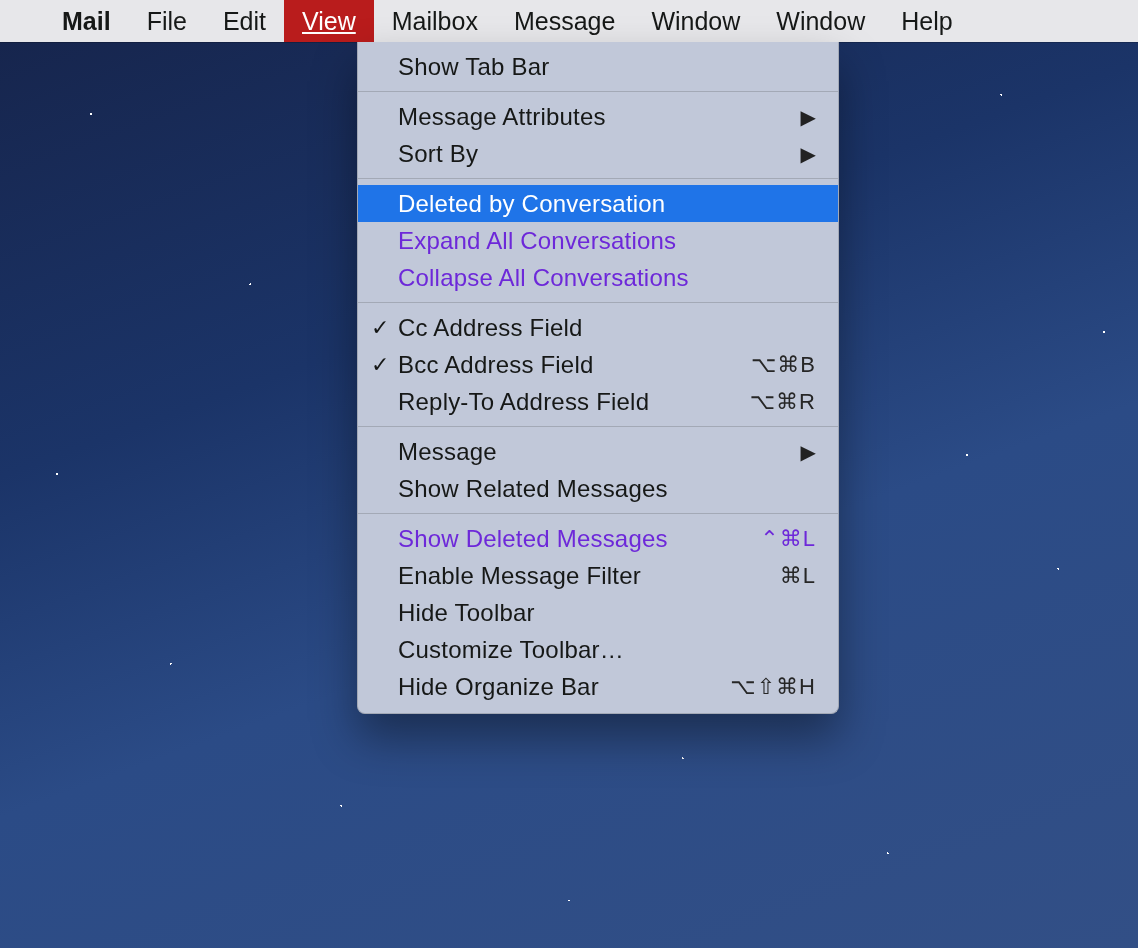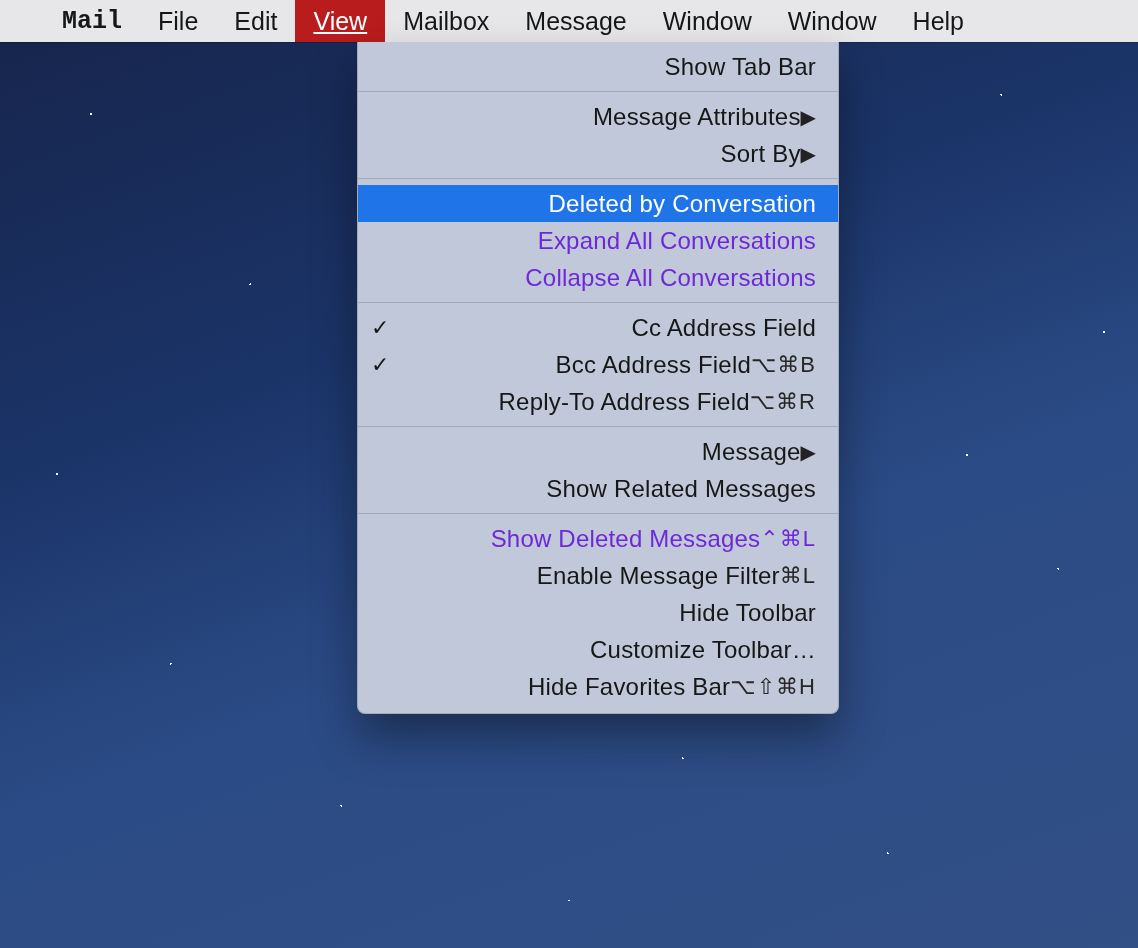--- a/index.html
+++ b/index.html
@@ -24,27 +24,27 @@
       radial-gradient(2px 2px at 97% 35%,#fff 0 1px,transparent 1px),
       radial-gradient(2px 2px at 85% 48%,#fff 0 1px,transparent 1px),
       radial-gradient(2px 2px at 50% 95%,#fff 0 1px,transparent 1px),
       linear-gradient(160deg,#16244b 0%,#1b3468 35%,#2b4b86 60%,#324f86 100%);}
   
   .menubar{position:absolute;top:0;left:0;right:0;height:42px;
     background:#e7e7ea;display:flex;align-items:stretch;
     box-shadow:0 1px 0 rgba(0,0,0,.18);}
   .apple{display:flex;align-items:center;padding:0 22px;font-size:26px;}
   .menubar-item{display:flex;align-items:center;padding:0 18px;font-size:25px;}
-  .menubar-item.bold{font-weight:700;font-family:Liberation Mono, monospace;}
+  .menubar-item.bold{font-weight:700;}
   .menubar-item.open{background:#b91c1c;color:#fff;text-decoration:underline;}
   
   .dropdown{position:absolute;top:42px;left:357px;width:480px;
     background:#c1c8d9;border:1px solid #a3a9b6;border-top:none;
     border-bottom-left-radius:8px;border-bottom-right-radius:8px;
-    box-shadow:0 24px 45px rgba(0,0,0,.38);padding:6px 0 8px;text-align:right;}
+    box-shadow:0 24px 45px rgba(0,0,0,.38);padding:6px 0 8px;}
   .menu-item{display:flex;align-items:center;height:37px;position:relative;
     padding-left:40px;padding-right:22px;}
   .menu-item .label{flex:1;font-size:24px;letter-spacing:.2px;}
   .menu-item .short{font-size:22px;color:#262626;letter-spacing:1px;}
   .menu-item.disabled .label,.menu-item.disabled .short{color:#6d28d9;}
   .menu-item.highlight{background:#1f74e8;}
   .menu-item.highlight .label{color:#fff;}
   .menu-item .check{position:absolute;left:13px;font-size:22px;}
   .menu-item .arrow{font-size:20px;color:#222;margin-left:auto;}
   .sep{height:1px;background:#a3a9b6;margin:6px 0;}
@@ -141,16 +141,16 @@
       <span class="label">Enable Message Filter</span>
       <span class="short">⌘L</span>
     </div>
     <div class="menu-item">
       <span class="label">Hide Toolbar</span>
     </div>
     <div class="menu-item">
       <span class="label">Customize Toolbar…</span>
     </div>
     <div class="menu-item">
-      <span class="label">Hide Favorites Bar</span>
+      <span class="label">Hide Organize Bar</span>
       <span class="short">⌥⇧⌘H</span>
     </div>
   </div>
 
 </body></html>

